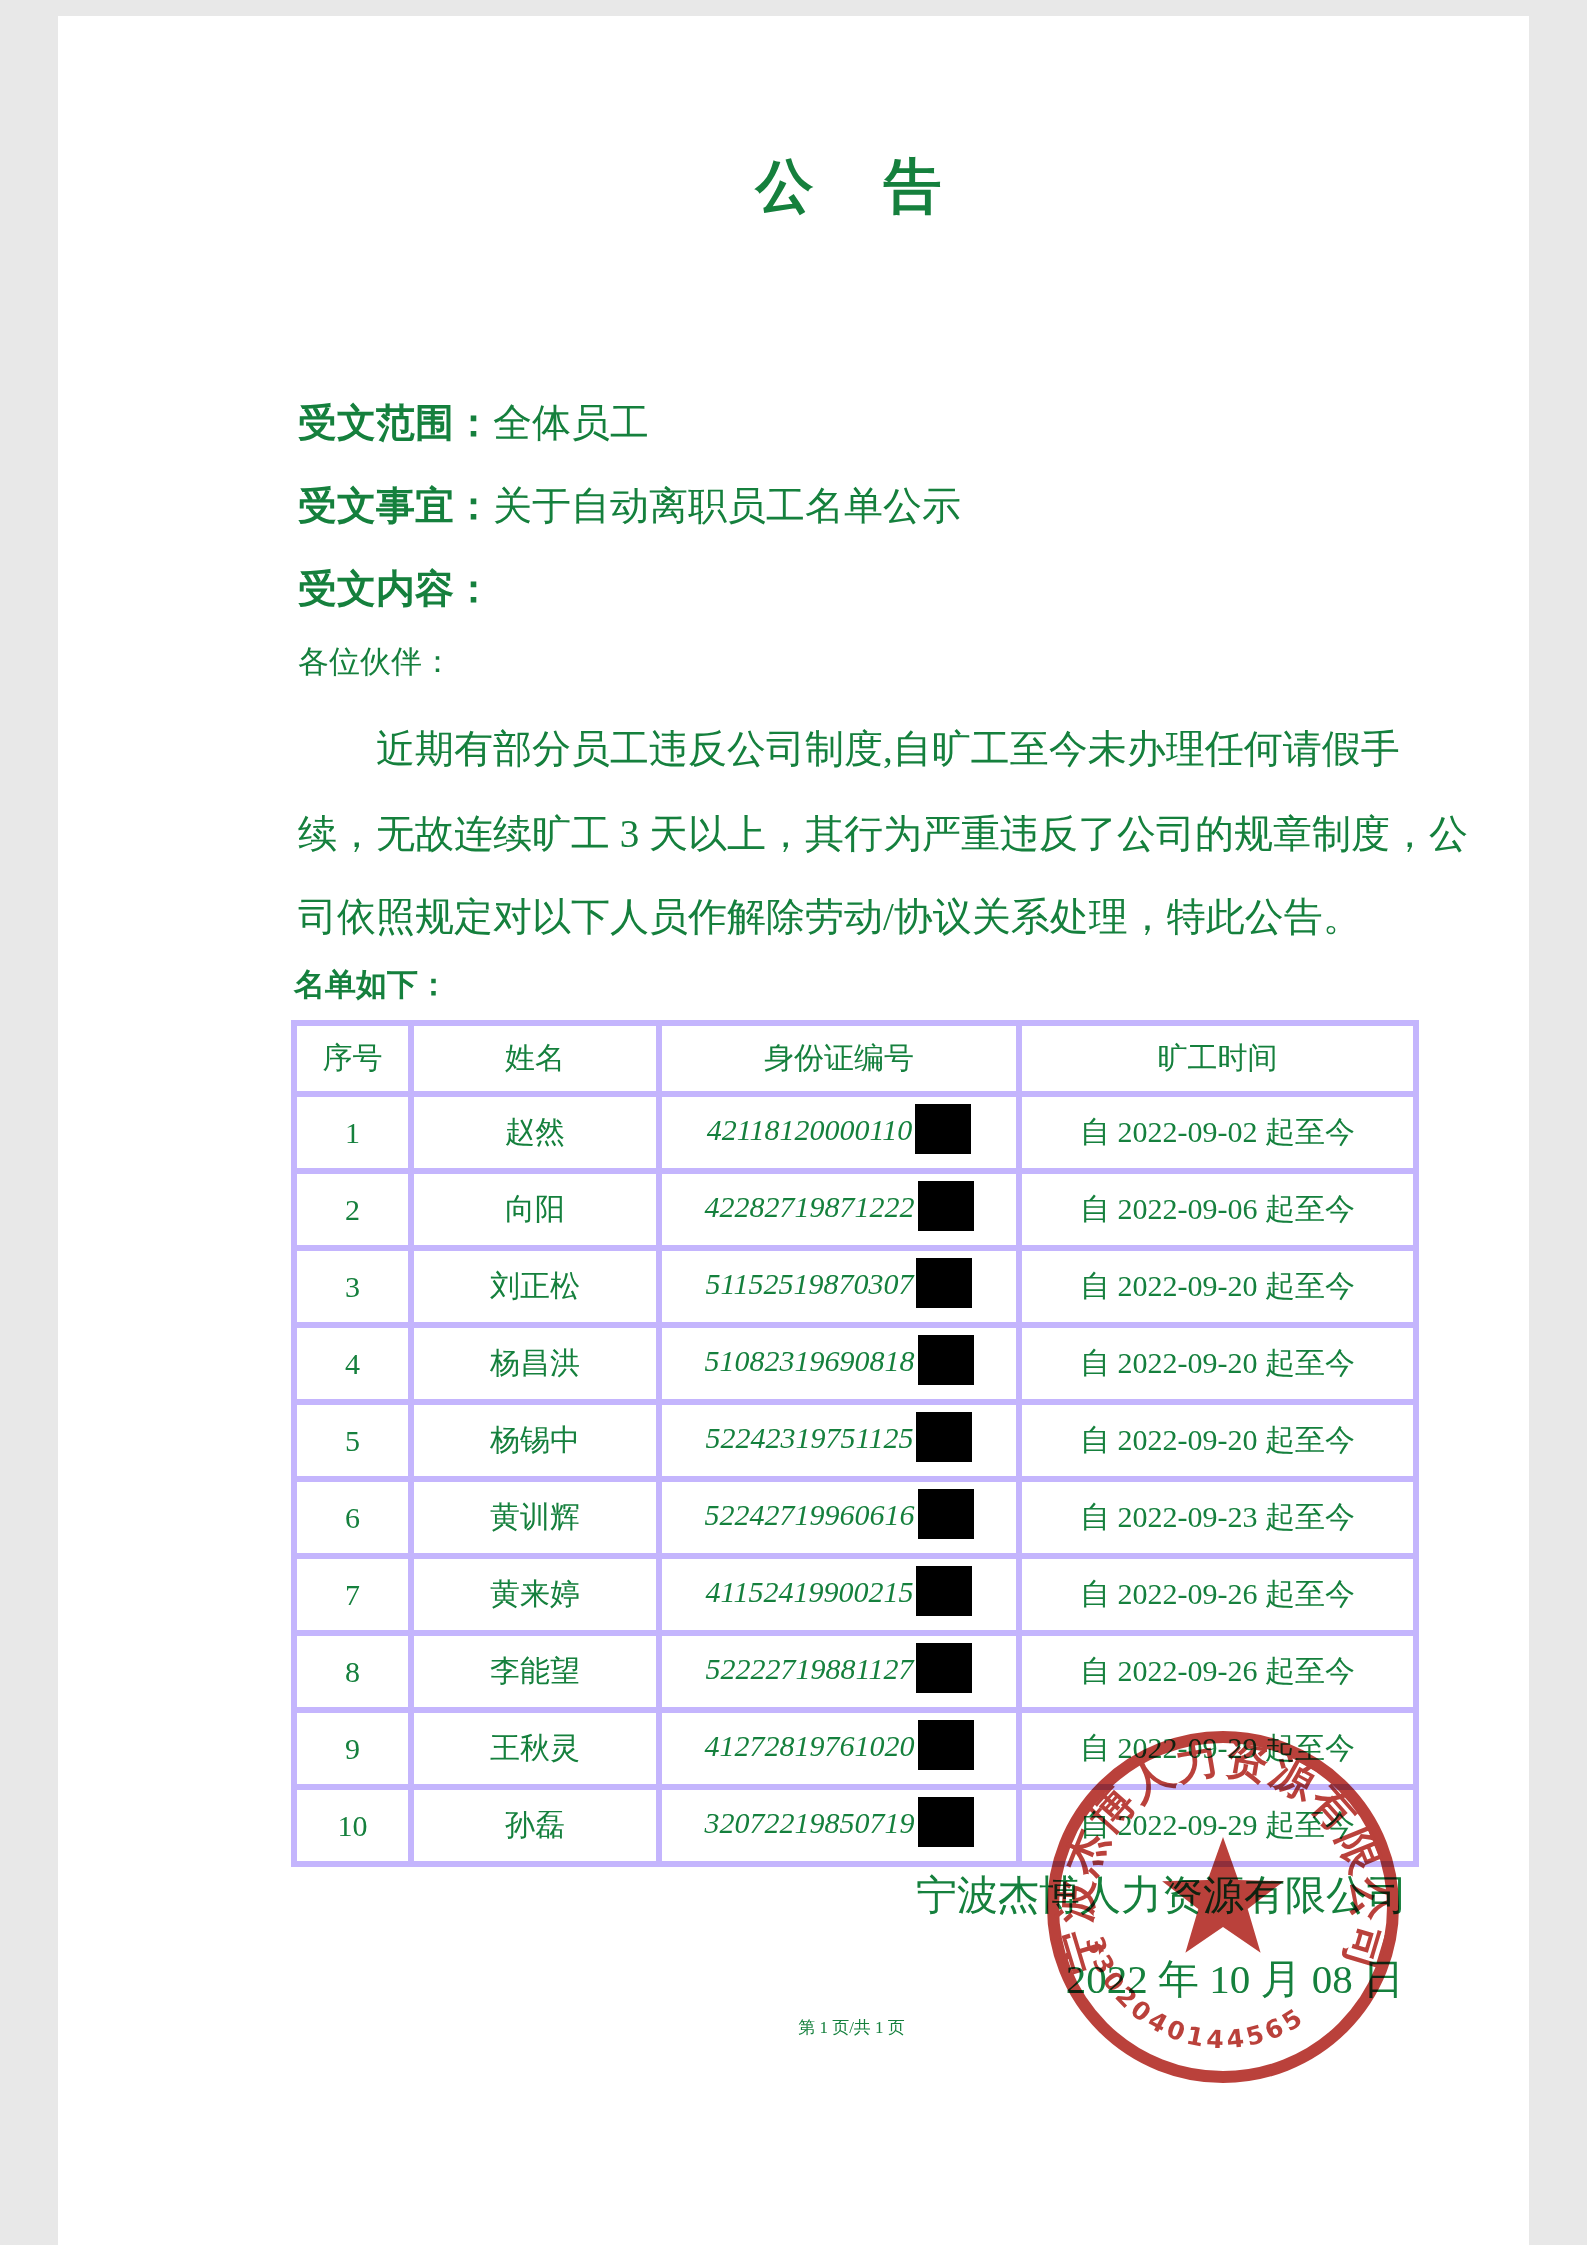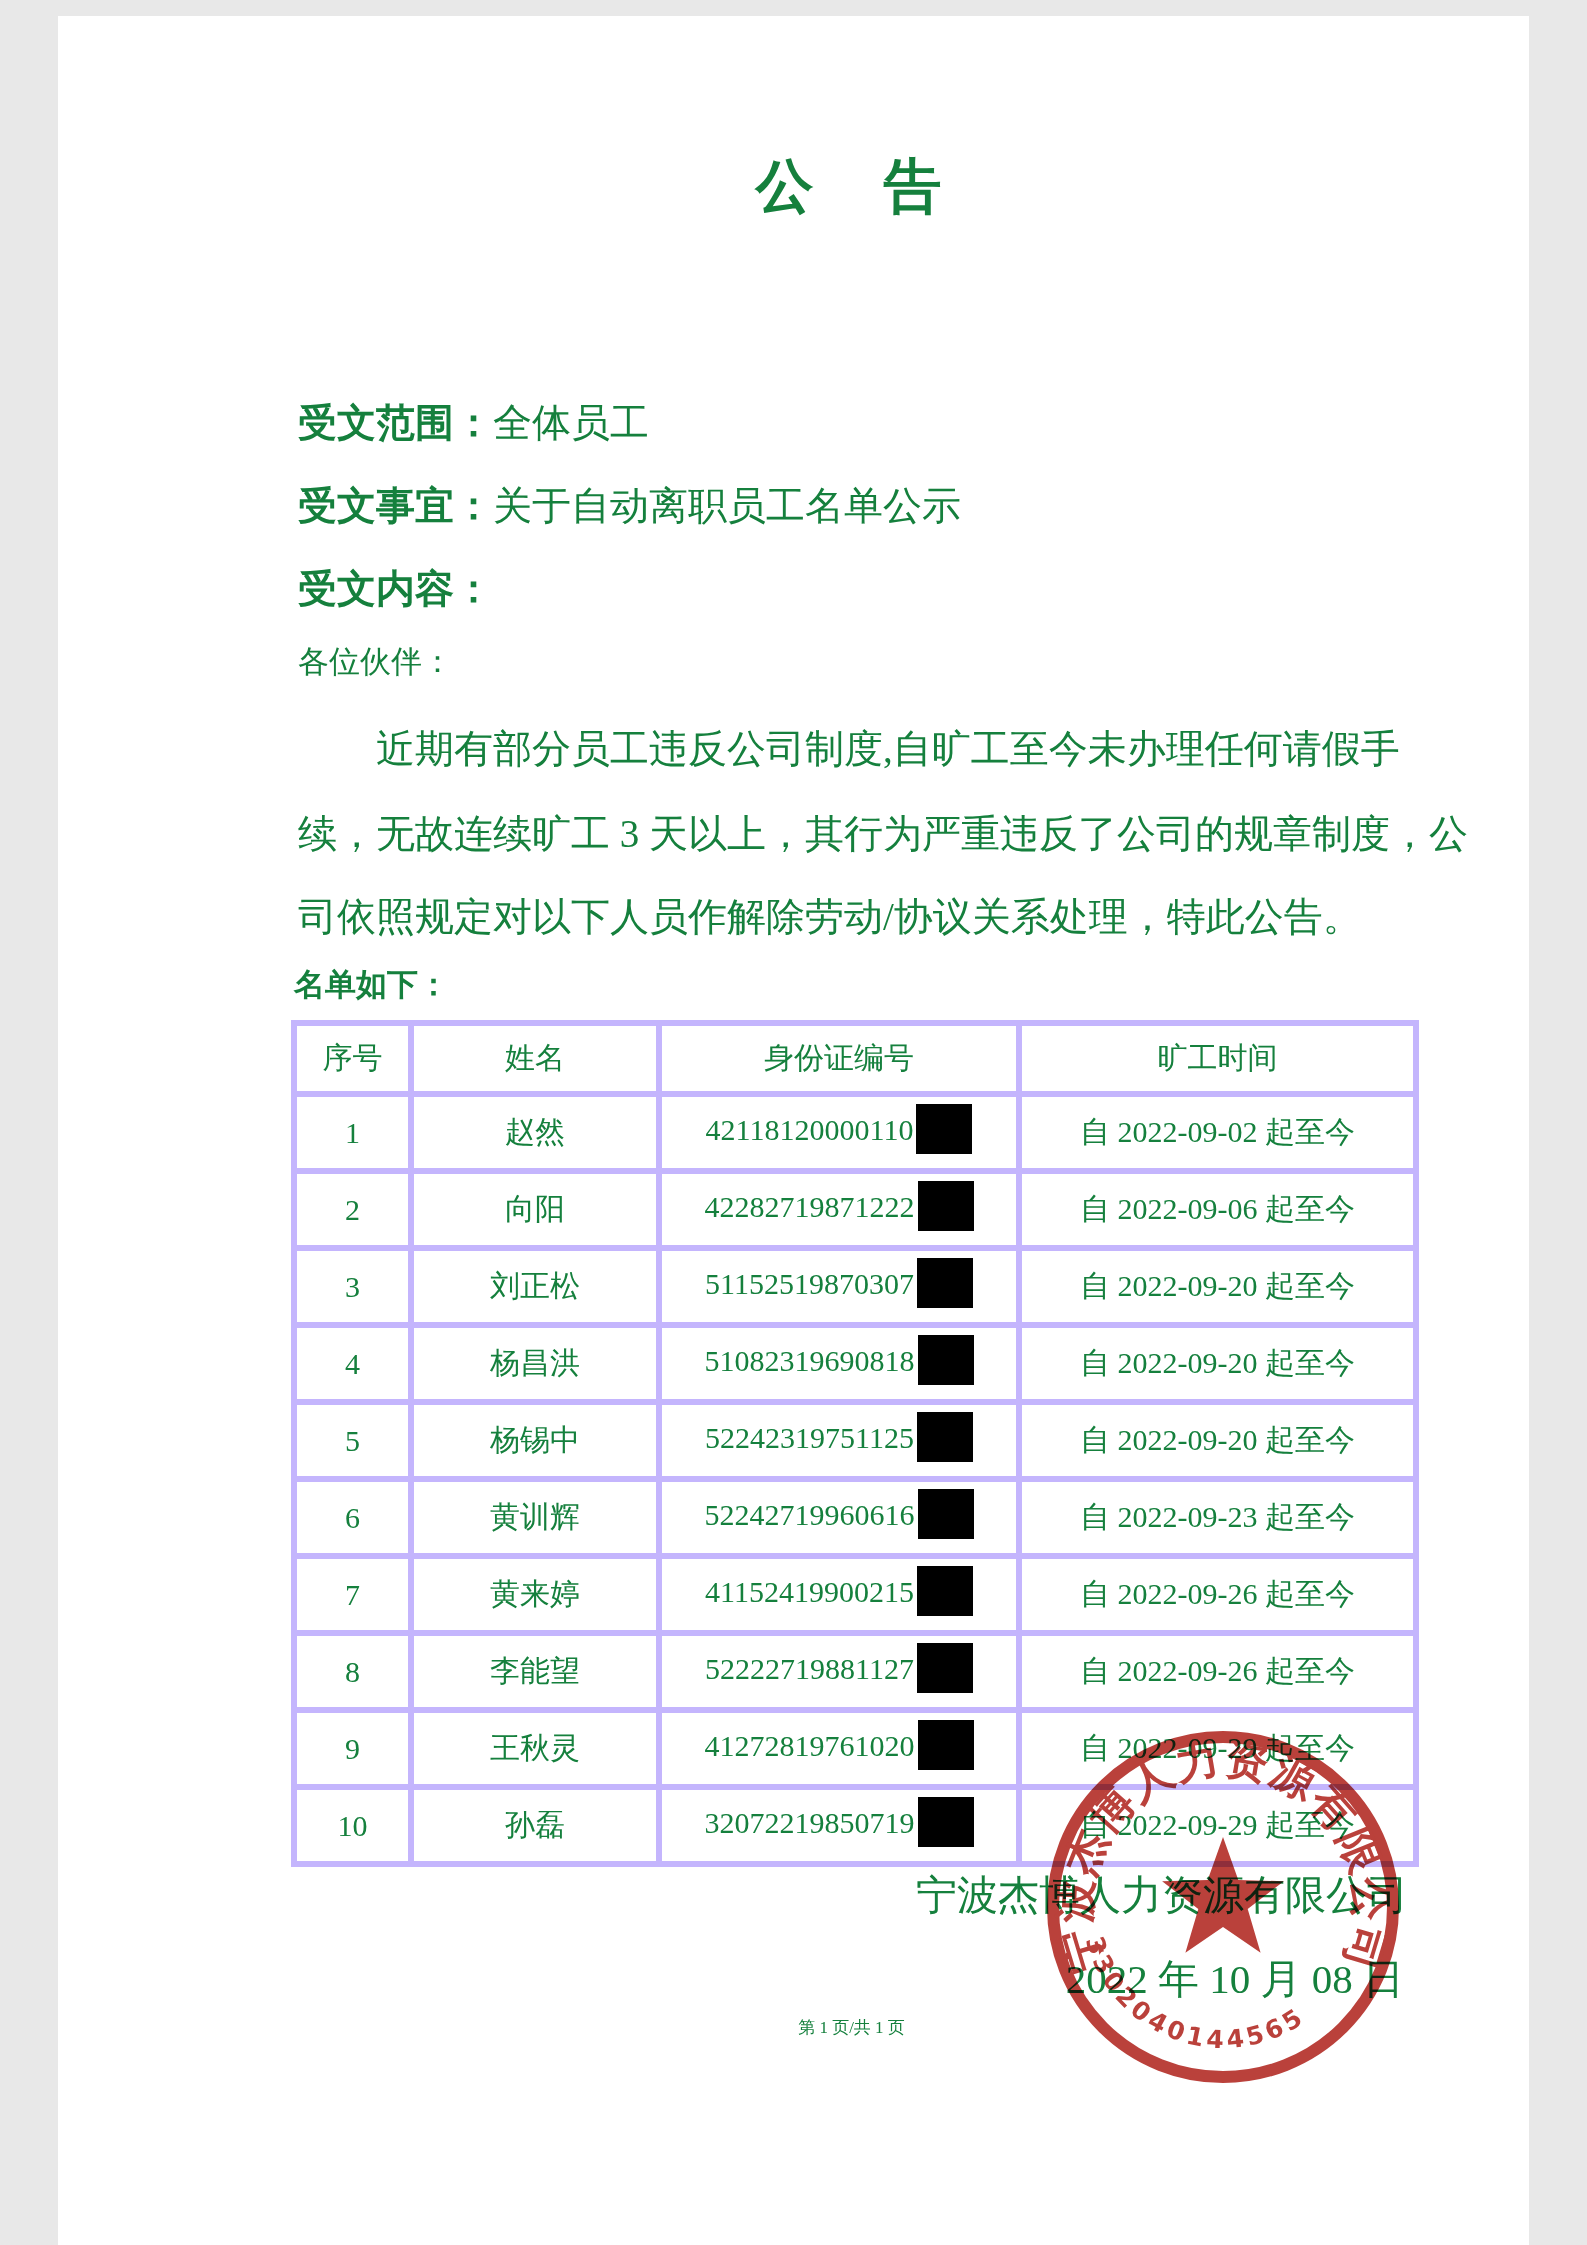--- a/index.html
+++ b/index.html
@@ -39,21 +39,21 @@
     font-size:30px;font-weight:normal;
     padding:0;
     overflow:hidden;
   }
   col.c-no{width:117px;}
   col.c-name{width:248px;}
   col.c-id{width:360px;}
   col.c-date{width:397px;}
   tr.hdr{height:71px;}
   tr.row{height:77px;}
-  td.id-cell{font-size:31px;}
+  td.id-cell{font-size:31px;font-style:italic;}
   .redact{
     display:inline-block;
     width:56px;height:50px;
     background:#000;
     vertical-align:middle;
     margin-left:3px;
     transform:translateY(-4px);
   }
   .sig-company{top:1852px;left:0;width:1350px;text-align:right;font-size:41px;}
   .sig-date{top:1936px;left:0;width:1346px;text-align:right;font-size:41px;}

